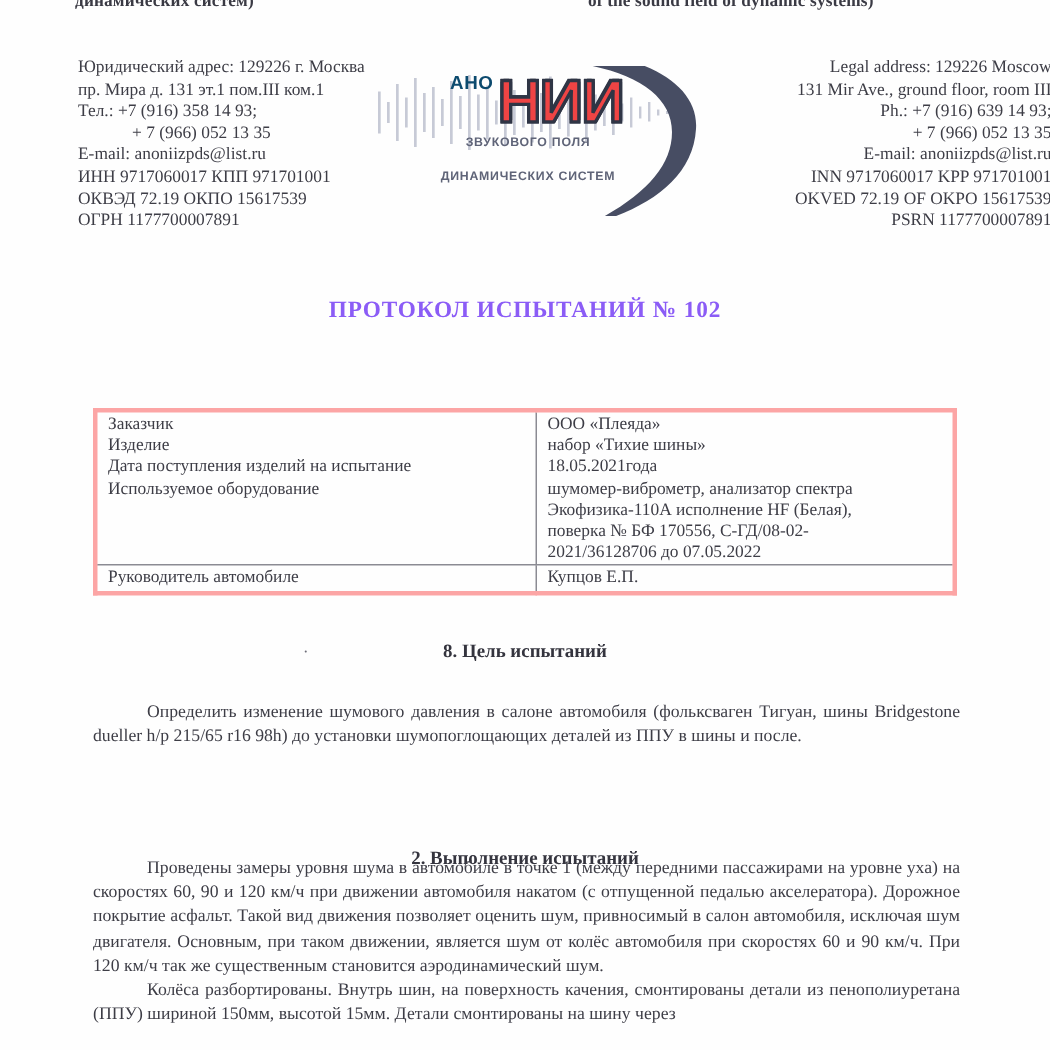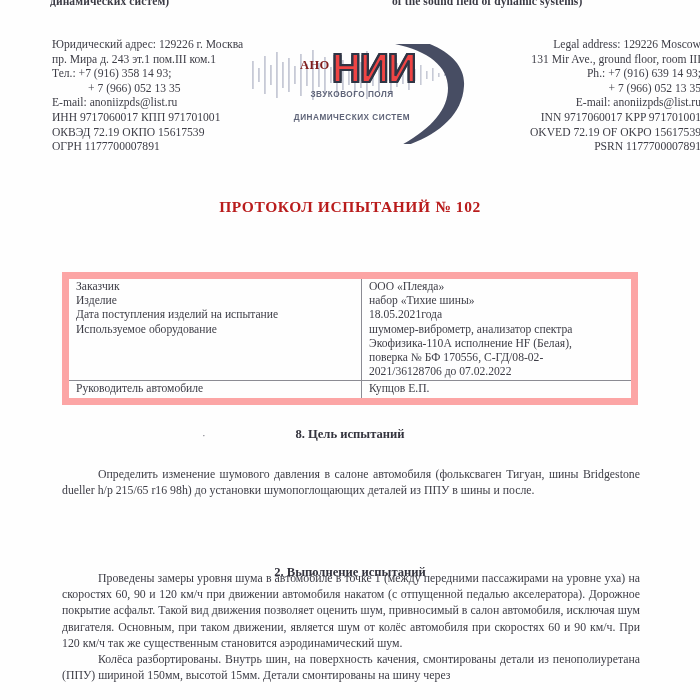--- a/index.html
+++ b/index.html
@@ -65,25 +65,25 @@
     position: absolute;
     left: 252px;
     top: 44px;
     width: 200px;
     height: 92px;
     pointer-events: none;
   }
   .logo-svg { position: absolute; left: 0; top: 0; }
   .logo-ano {
     position: absolute;
-    left: 48px; top: 14px;
-    font-family: Liberation Serif, serif;
+    left: 48px; top: 4px;
+    font-family: Liberation Sans, sans-serif;
     font-size: 12.5px;
     font-weight: bold;
-    color: #7f1d1d;
+    color: #0c4a6e;
     letter-spacing: 0.4px;
   }
   .logo-nii {
     position: absolute;
     left: 80px; top: 2px;
     font-family: "Liberation Sans", sans-serif;
     font-size: 40px;
     font-weight: bold;
     letter-spacing: -1px;
     color: #ef4444;
@@ -109,29 +109,29 @@
 
   
   .doc-title {
     position: absolute;
     left: 0; top: 198px;
     width: 700px;
     text-align: center;
     font-size: 15.5px;
     font-weight: bold;
     letter-spacing: 0.6px;
-    color: #b91c1c;
+    color: #8b5cf6;
   }
 
   
   .info-table {
     position: absolute;
     left: 62px; top: 272px;
     width: 576px;
-    border: 7px solid #fca5a5;
+    border: 3px solid #fca5a5;
     border-collapse: collapse;
     font-size: 11.6px;
     line-height: 14.2px;
     color: #3d3d46;
     background: transparent;
   }
   .info-table td {
     border: 1px solid #8b8b93;
     padding: 1px 0 1px 7px;
     vertical-align: top;
@@ -182,21 +182,21 @@
 <div class="page">
 
   <div class="letterhead">
 
     <div class="lh-tagline-ru">динамических систем)</div>
 
     <div class="lh-tagline-en">of the sound field of dynamic systems)</div>
 
     <div class="lh-col lh-col-left">
       <div>Юридический адрес: 129226 г. Москва</div>
-      <div>пр. Мира д. 243 эт.1 пом.III ком.1</div>
+      <div>пр. Мира д. 131 эт.1 пом.III ком.1</div>
       <div>Тел.: +7 (916) 358 14 93;</div>
       <div class="lh-indent">+ 7 (966) 052 13 35</div>
       <div>E-mail: anoniizpds@list.ru</div>
       <div>ИНН 9717060017 КПП 971701001</div>
       <div>ОКВЭД 72.19  ОКПО 15617539</div>
       <div>ОГРН 1177700007891</div>
     </div>
 
     <div class="lh-col lh-col-right">
       <div>Legal address: 129226 Moscow</div>
@@ -291,21 +291,21 @@
           </div>
         </td>
         <td>
           <div class="stack">
             <div>ООО «Плеяда»</div>
             <div>набор «Тихие шины»</div>
             <div>18.05.2021года</div>
             <div>шумомер-виброметр, анализатор спектра</div>
             <div>Экофизика-110А исполнение HF (Белая),</div>
             <div>поверка  № БФ 170556, С-ГД/08-02-</div>
-            <div>2021/36128706  до       07.02.2022</div>
+            <div>2021/36128706  до       07.05.2022</div>
           </div>
         </td>
       </tr>
       <tr>
         <td class="label-cell pad-top">
           <div>Руководитель  автомобиле</div>
         </td>
         <td class="pad-top">
           <div>Купцов Е.П.</div>
         </td>

